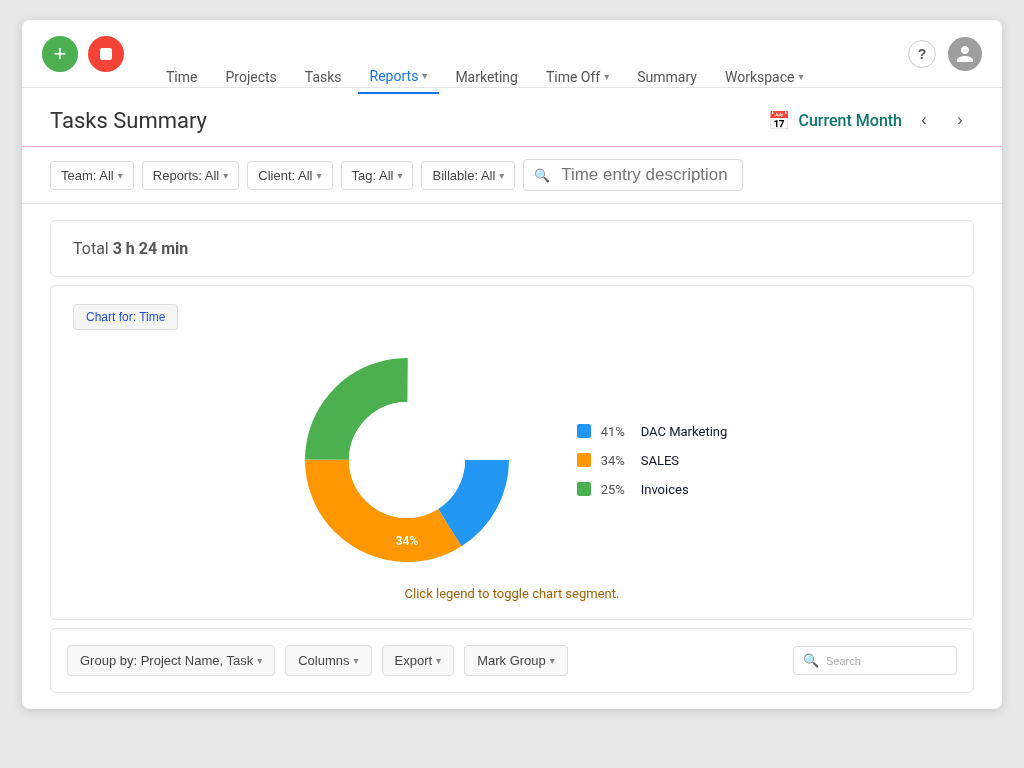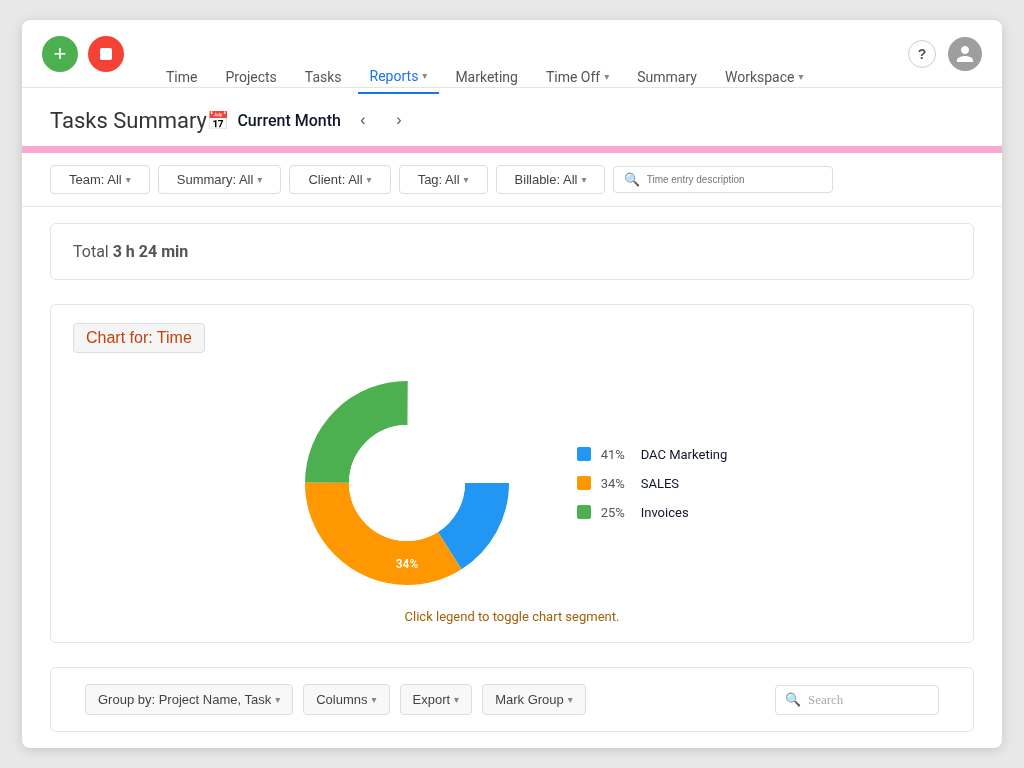--- a/index.html
+++ b/index.html
@@ -96,37 +96,38 @@
       background: #9e9e9e;
       display: flex; align-items: center; justify-content: center;
       color: #fff;
       font-size: 18px;
       cursor: pointer;
     }
     
     .page-header {
       display: flex;
       align-items: center;
+      justify-content: space-between;
       padding: 18px 28px 12px;
-      border-bottom: 7px solid #f9a8d4;
+      border-bottom: 1px solid #f9a8d4;
     }
     .page-title {
       font-size: 22px;
       font-weight: 400;
       color: #333;
     }
     .date-nav {
       display: flex;
       align-items: center;
       gap: 8px;
     }
     .date-nav-icon { font-size: 18px; color: #555; }
     .date-label {
       font-size: 16px;
-      color: #0f172a;
+      color: #0f766e;
       font-weight: 500;
     }
     .date-arrow {
       width: 28px; height: 28px;
       border: none;
       background: transparent;
       cursor: pointer;
       font-size: 16px;
       color: #555;
       display: flex; align-items: center; justify-content: center;
@@ -135,21 +136,21 @@
     
     .filters-bar {
       display: flex;
       align-items: center;
       gap: 8px;
       padding: 12px 28px;
       border-bottom: 1px solid #e5e5e5;
       flex-wrap: wrap;
     }
     .filter-btn {
-      padding: 6px 18px;
+      padding: 6px 10px;
       border: 1px solid #ddd;
       border-radius: 4px;
       background: #fff;
       cursor: pointer;
       font-size: 13px;
       color: #444;
       display: flex; align-items: center; gap: 4px;
     }
     .filter-chevron { font-size: 10px; color: #888; }
     .search-filter {
@@ -158,54 +159,55 @@
       border: 1px solid #ddd;
       border-radius: 4px;
       padding: 5px 10px;
       gap: 6px;
       flex: 1;
       max-width: 220px;
     }
     .search-filter input {
       border: none;
       outline: none;
-      font-size: 10px;
+      font-size: 17px;
       color: #888;
       width: 100%;
       background: transparent;
+      text-align: center;
     }
     .search-icon-sm { color: #aaa; font-size: 13px; }
     
     .content-area {
       padding: 16px 28px;
       display: flex;
       flex-direction: column;
-      gap: 24px;
+      gap: 8px;
     }
     .total-card {
       background: #fff;
       border: 1px solid #e5e5e5;
       border-radius: 6px;
       padding: 18px 22px;
     }
     .total-text { font-size: 16px; color: #555; }
     .total-time { font-weight: 700; }
     .chart-card {
       background: #fff;
       border: 1px solid #e5e5e5;
       border-radius: 6px;
       padding: 18px 22px;
     }
     .chart-for-btn {
       padding: 5px 12px;
       border: 1px solid #ddd;
       border-radius: 4px;
       background: #f5f5f5;
-      font-size: 16px;
-      color: #c2410c;
+      font-size: 12px;
+      color: #1d4ed8;
       cursor: pointer;
       margin-bottom: 20px;
     }
     .chart-area {
       display: flex;
       align-items: center;
       justify-content: center;
       gap: 60px;
     }
     .donut-wrapper {
@@ -246,21 +248,21 @@
       text-align: center;
       color: #a16207;
       font-size: 13px;
       margin-top: 16px;
     }
     
     .table-bar {
       background: #fff;
       border: 1px solid #e5e5e5;
       border-radius: 6px;
-      padding: 16px 34px;
+      padding: 16px 16px;
       display: flex;
       align-items: center;
       gap: 10px;
       flex-wrap: wrap;
     }
     .table-btn {
       padding: 7px 12px;
       border: 1px solid #ddd;
       border-radius: 4px;
       background: #f8f8f8;
@@ -275,25 +277,24 @@
       align-items: center;
       border: 1px solid #ddd;
       border-radius: 4px;
       padding: 6px 10px;
       gap: 6px;
       min-width: 160px;
     }
     .table-search input {
       border: none;
       outline: none;
-      font-size: 13px;
+      font-size: 11px;
       color: #444;
       background: transparent;
       width: 120px;
-      font-family: Liberation Serif, serif;
     }
     .table-search input::placeholder { color: #aaa; }
   </style>
 </head>
 <body>
 
 <div class="app-window">
 
   <nav class="nav-bar">
     <button class="nav-btn-add">+</button>
@@ -329,21 +330,21 @@
       <button class="date-arrow">›</button>
     </div>
   </div>
 
   <div class="filters-bar" id="filters-container">
   <button class="filter-btn">
         <span>Team: All</span>
         <span class="filter-chevron">▾</span>
       </button>
       <button class="filter-btn">
-        <span>Summary: All</span>
+        <span>Reports: All</span>
         <span class="filter-chevron">▾</span>
       </button>
       <button class="filter-btn">
         <span>Client: All</span>
         <span class="filter-chevron">▾</span>
       </button>
       <button class="filter-btn">
         <span>Tag: All</span>
         <span class="filter-chevron">▾</span>
       </button>

